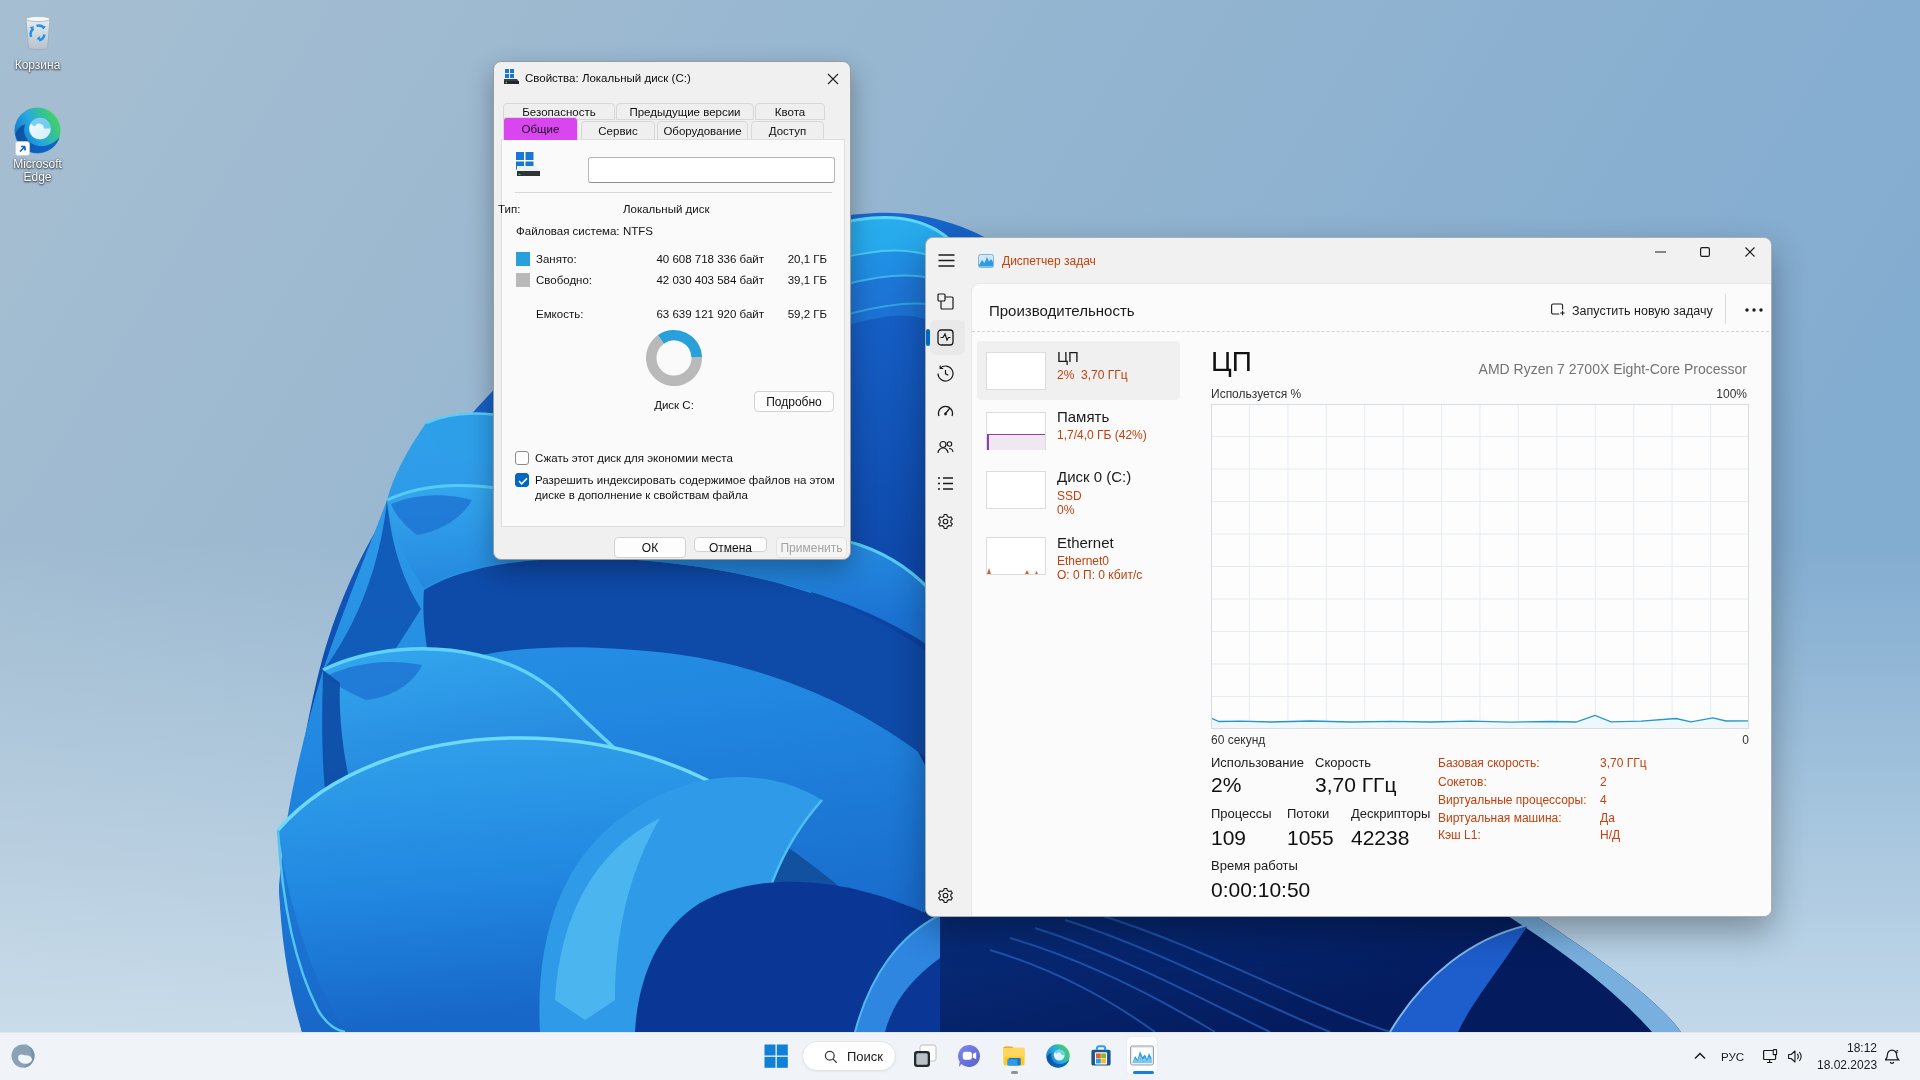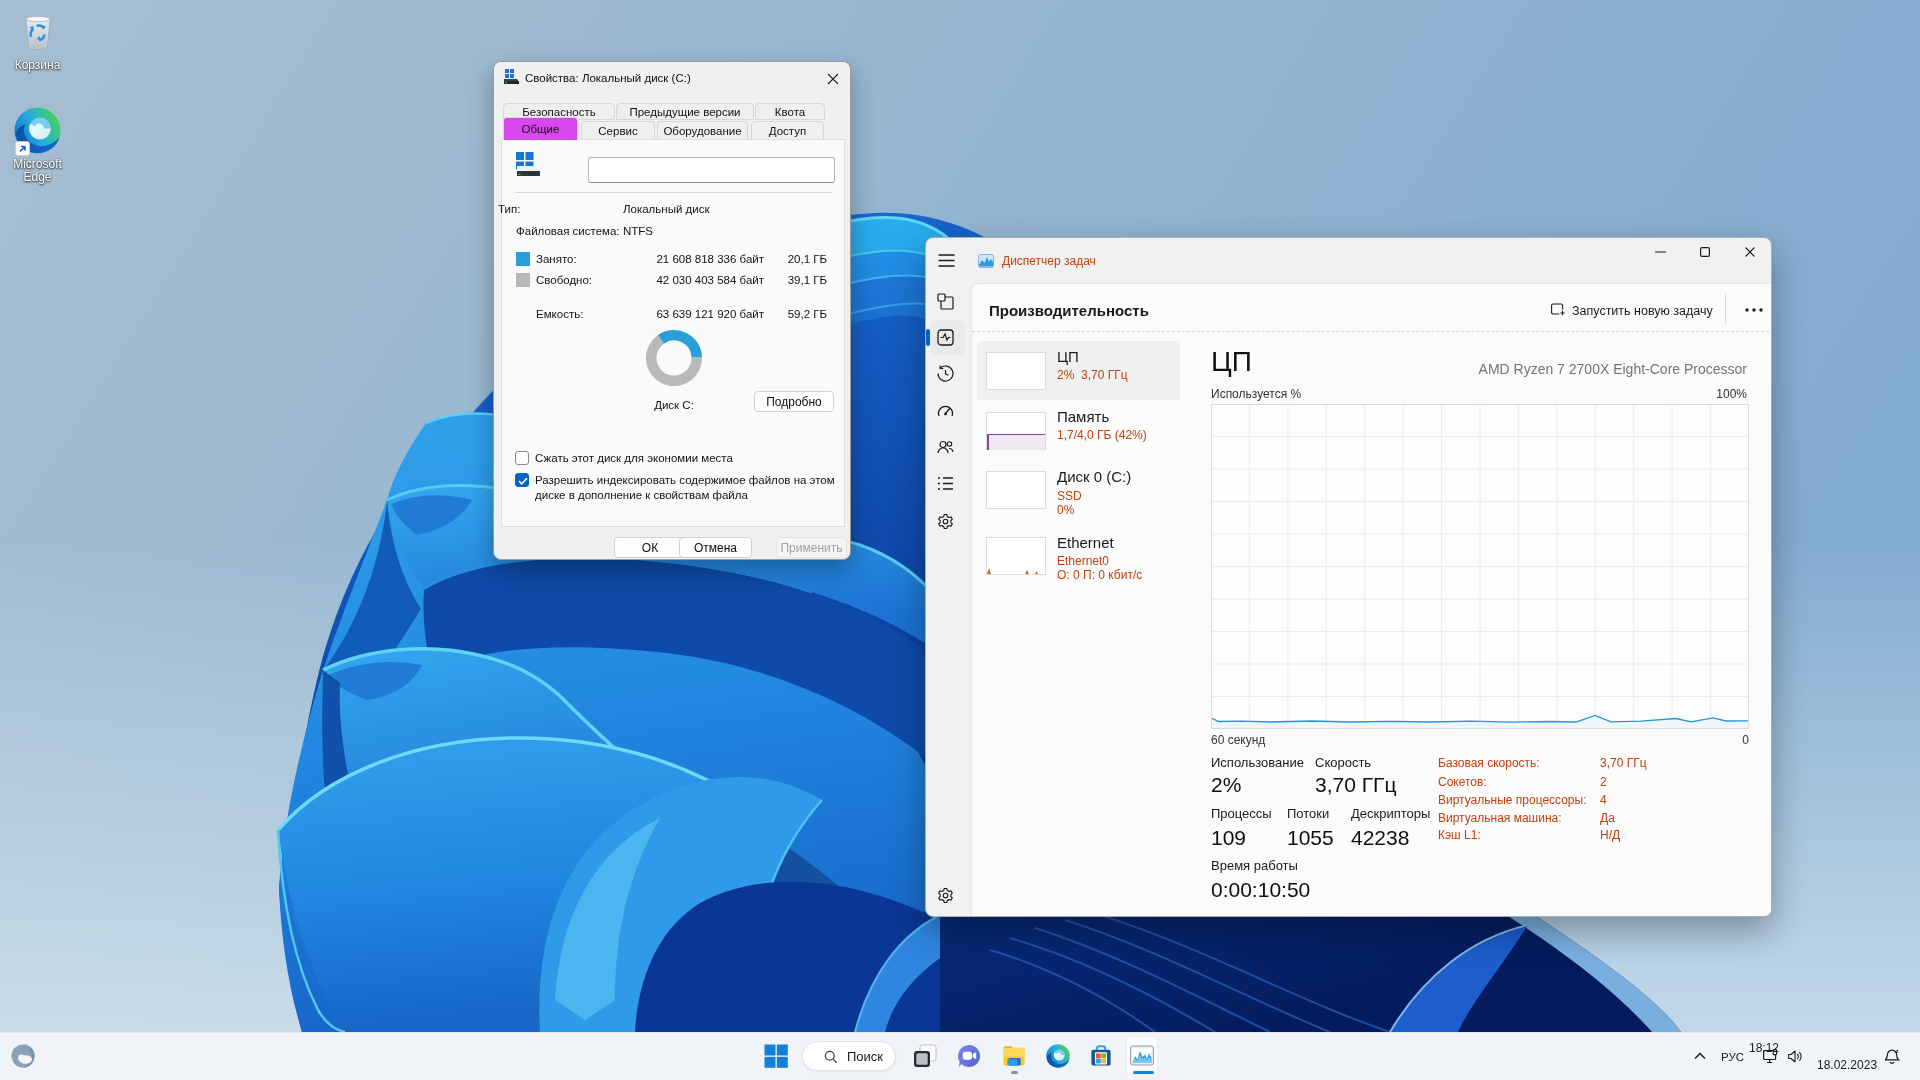--- a/index.html
+++ b/index.html
@@ -219,21 +219,21 @@
   <div class="abs" style="left:94px;top:95px;width:247px;height:26px;background:#fff;border:1px solid #b6b6b6;border-bottom-color:#8f8f8f;border-radius:3px;z-index:2"></div>
   <div class="abs" style="left:21px;top:130px;width:317px;height:0;border-top:1px solid #d8d8d8;z-index:2"></div>
 
   <div class="prow" style="left:4px;top:141px">Тип:</div>
   <div class="prow" style="left:129px;top:141px">Локальный диск</div>
   <div class="prow" style="left:22px;top:163px">Файловая система:</div>
   <div class="prow" style="left:129px;top:163px">NTFS</div>
 
   <div class="abs" style="left:22px;top:190px;width:14px;height:14px;background:#2aa0da;z-index:2"></div>
   <div class="prow" style="left:42px;top:191px">Занято:</div>
-  <div class="prow rr" style="left:150px;top:191px;width:120px">21 608 818 336 байт</div>
+  <div class="prow rr" style="left:150px;top:191px;width:120px">40 608 718 336 байт</div>
   <div class="prow rr" style="left:283px;top:191px;width:50px">20,1 ГБ</div>
 
   <div class="abs" style="left:22px;top:211px;width:14px;height:14px;background:#b9b9b9;z-index:2"></div>
   <div class="prow" style="left:42px;top:212px">Свободно:</div>
   <div class="prow rr" style="left:150px;top:212px;width:120px">42 030 403 584 байт</div>
   <div class="prow rr" style="left:283px;top:212px;width:50px">39,1 ГБ</div>
 
   <div class="prow" style="left:42px;top:246px">Емкость:</div>
   <div class="prow rr" style="left:150px;top:246px;width:120px">63 639 121 920 байт</div>
   <div class="prow rr" style="left:283px;top:246px;width:50px">59,2 ГБ</div>
@@ -247,21 +247,21 @@
 
   <div class="cb" style="left:21px;top:389px"></div>
   <div class="prow" style="left:41px;top:390px">Сжать этот диск для экономии места</div>
   <div class="cb on" style="left:21px;top:411px"><svg width="14" height="14" viewBox="0 0 14 14">
         <path d="M3,7 l2.6,2.8 L11,4.4" stroke="#fff" stroke-width="1.5" fill="none"></path>
       </svg></div>
   <div class="prow" style="left:41px;top:412px">Разрешить индексировать содержимое файлов на этом</div>
   <div class="prow" style="left:41px;top:427px">диске в дополнение к свойствам файла</div>
 
   <div class="pbtn" style="left:120px;top:475px;width:72px;height:21px;line-height:20px">ОК</div>
-  <div class="pbtn" style="left:185px;top:475px;width:73px;height:21px;line-height:20px">Отмена</div>
+  <div class="pbtn" style="left:200px;top:475px;width:73px;height:15px;line-height:20px">Отмена</div>
   <div class="pbtn" style="left:282px;top:475px;width:71px;height:21px;line-height:20px;color:#a3a3a3;background:#f5f5f5;border-color:#e3e3e3">Применить</div>
 </div>
 
 <div id="tm">
   <svg class="abs" style="left:12px;top:16px" width="17" height="13" viewBox="0 0 17 13">
       <path d="M0.5,1 h16 M0.5,6.5 h16 M0.5,12 h16" stroke="#1b1b1b" stroke-width="1.3"></path>
     </svg>
   <svg class="abs" style="left:52px;top:15px" width="16" height="16" viewBox="0 0 16 16">
     <rect x="0.5" y="1.5" width="15" height="13" rx="2" fill="#cfe7f6" stroke="#7fb4d8" stroke-width="1"></rect>
     <path d="M1,12 L4,7 L6.5,10 L9,4 L11,8.5 L13,6 L15,9 V13.5 H1 Z" fill="#2f9ce0"></path>
@@ -309,21 +309,21 @@
   <svg class="ticn" style="top:275px" viewBox="0 0 17 17">
       <path d="M7.2,1.5 h2.6 l0.5,2 a5.5,5.5 0 0 1 1.7,1 l2,-0.6 1.3,2.2 -1.5,1.4 a5.5,5.5 0 0 1 0,2 l1.5,1.4 -1.3,2.2 -2,-0.6 a5.5,5.5 0 0 1 -1.7,1 l-0.5,2 h-2.6 l-0.5,-2 a5.5,5.5 0 0 1 -1.7,-1 l-2,0.6 -1.3,-2.2 1.5,-1.4 a5.5,5.5 0 0 1 0,-2 l-1.5,-1.4 1.3,-2.2 2,0.6 a5.5,5.5 0 0 1 1.7,-1 Z" fill="none" stroke="#1b1b1b" stroke-width="1.1"></path>
       <circle cx="8.5" cy="8.5" r="2.3" fill="none" stroke="#1b1b1b" stroke-width="1.1"></circle>
     </svg>
   <svg class="ticn" style="top:649px" viewBox="0 0 17 17">
       <path d="M7.2,1.5 h2.6 l0.5,2 a5.5,5.5 0 0 1 1.7,1 l2,-0.6 1.3,2.2 -1.5,1.4 a5.5,5.5 0 0 1 0,2 l1.5,1.4 -1.3,2.2 -2,-0.6 a5.5,5.5 0 0 1 -1.7,1 l-0.5,2 h-2.6 l-0.5,-2 a5.5,5.5 0 0 1 -1.7,-1 l-2,0.6 -1.3,-2.2 1.5,-1.4 a5.5,5.5 0 0 1 0,-2 l-1.5,-1.4 1.3,-2.2 2,0.6 a5.5,5.5 0 0 1 1.7,-1 Z" fill="none" stroke="#1b1b1b" stroke-width="1.1"></path>
       <circle cx="8.5" cy="8.5" r="2.3" fill="none" stroke="#1b1b1b" stroke-width="1.1"></circle>
     </svg>
 
   <div id="tmcard">
-    <div class="t15" style="left:17px;top:18px;font-weight:bold">Производительность</div>
+    <div class="t15" style="left:17px;top:18px;font-weight:normal">Производительность</div>
     <svg class="abs" style="left:579px;top:18px" width="15" height="15" viewBox="0 0 15 15">
         <rect x="0.6" y="2" width="11" height="10" rx="1.5" fill="none" stroke="#1b1b1b" stroke-width="1.1"></rect>
         <circle cx="11.5" cy="11" r="3.4" fill="#fbfbfb"></circle>
         <path d="M11.5,8.8 v4.4 M9.3,11 h4.4" stroke="#1b1b1b" stroke-width="1.1"></path>
       </svg>
     <div class="abs" style="left:600px;top:20px;font-size:12.5px;white-space:nowrap;color:#1b1b1b">Запустить новую задачу</div>
     <div class="abs" style="left:753px;top:10px;width:1px;height:30px;background:#dcdcdc"></div>
     <svg class="abs" style="left:772px;top:23px" width="20" height="6" viewBox="0 0 20 6">
         <circle cx="3" cy="3" r="1.7" fill="#1b1b1b"></circle>
         <circle cx="10" cy="3" r="1.7" fill="#1b1b1b"></circle>
@@ -475,19 +475,19 @@
 <svg class="abs" style="left:1763px;top:1049px" width="16" height="15" viewBox="0 0 16 15">
 <rect x="0.6" y="1.5" width="12" height="9" rx="1" fill="none" stroke="#1b1b1b" stroke-width="1.2"></rect>
 <path d="M4,13.5 h5.2 M6.6,10.5 v3" stroke="#1b1b1b" stroke-width="1.2"></path>
 <rect x="10.2" y="0.6" width="3.4" height="5" rx="0.7" fill="#f0f3f7" stroke="#1b1b1b" stroke-width="1.1"></rect>
 <path d="M11,0.6 v-1.2 M12.8,0.6 v-1.2" stroke="#1b1b1b" stroke-width="0.9"></path>
 </svg>
 <svg class="abs" style="left:1788px;top:1050px" width="15" height="13" viewBox="0 0 15 13">
 <path d="M0.6,4.5 h2.5 L7,1 v11 L3.1,8.5 H0.6 Z" fill="none" stroke="#1b1b1b" stroke-width="1.1" stroke-linejoin="round"></path>
 <path d="M9.3,4 a3.5,3.5 0 0 1 0,5 M11.3,2.2 a6,6 0 0 1 0,8.6" fill="none" stroke="#1b1b1b" stroke-width="1.1"></path>
 </svg>
-<div class="tray" style="left:1734px;top:1041px;width:60px;text-align:center">18:12</div>
+<div class="tray" style="left:1817px;top:1041px;width:60px;text-align:right">18:12</div>
 <div class="tray" style="left:1817px;top:1058px;width:60px;text-align:right">18.02.2023</div>
 <svg class="abs" style="left:1885px;top:1048px" width="16" height="17" viewBox="0 0 16 17">
 <path d="M7,2.2 a4.6,4.6 0 0 1 4.6,4.6 c0,3 1.2,4.3 2,5 H0.4 c0.8,-0.7 2,-2 2,-5 A4.6,4.6 0 0 1 7,2.2 Z" fill="none" stroke="#1b1b1b" stroke-width="1.2"></path>
 <path d="M5.2,14 a1.9,1.9 0 0 0 3.6,0" fill="none" stroke="#1b1b1b" stroke-width="1.2"></path>
 <text x="10.5" y="5" font-size="6" font-family="Liberation Sans" fill="#1b1b1b" font-weight="bold">z</text>
 </svg>
 
 </body></html>

